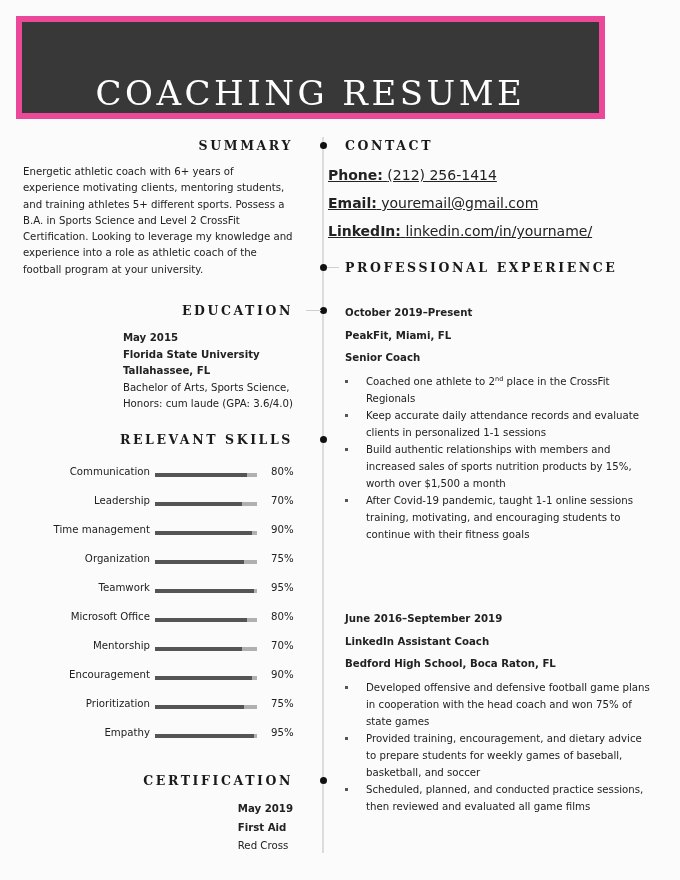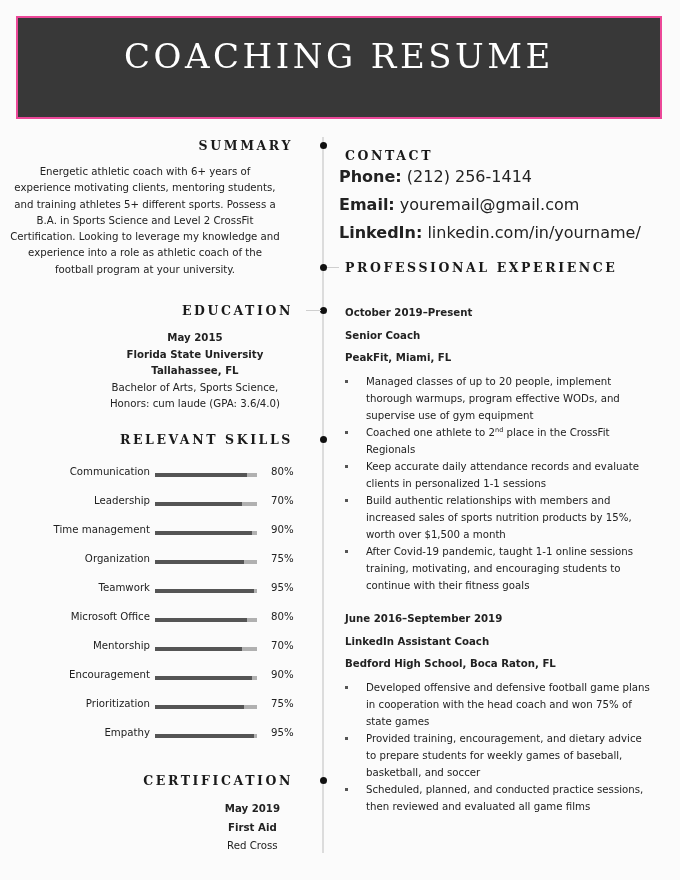--- a/index.html
+++ b/index.html
@@ -1,22 +1,22 @@
 <!DOCTYPE html>
 <html><head>
 <meta charset="utf-8">
 <style>
   * { box-sizing: border-box; margin: 0; padding: 0; }
   html, body { width: 680px; height: 880px; background: #fbfbfb; overflow: hidden; }
   body { position: relative; font-family: "DejaVu Sans", sans-serif; color: #222; }
 
   .header {
-    position: absolute; left: 16px; top: 16px; width: 646px; height: 103px;
-    background: #383838; border: 2px solid #ec4899;
-    display: flex; align-items: flex-start; justify-content: center;
+    position: absolute; left: 16px; top: 16px; width: 589px; height: 103px;
+    background: #383838; border: 6px solid #ec4899;
+    display: flex; align-items: flex-end; justify-content: center;
   }
   .header h1 {
     margin-top: 18px;
     font-family: "DejaVu Serif", serif; font-weight: normal;
     color: #ffffff; font-size: 34px; letter-spacing: 3.5px;
   }
 
   .timeline {
     position: absolute; left: 322px; top: 137px; width: 2px; height: 716px;
     background: #dcdcdc;
@@ -28,38 +28,38 @@
   .connector { position: absolute; height: 1px; background: #cfcfcf; }
 
   .sec-title {
     position: absolute; font-family: "DejaVu Serif", serif; font-weight: bold;
     font-size: 12.5px; letter-spacing: 2.6px; color: #1a1a1a;
   }
   .left-title { right: 387px; }
   .right-title { left: 345px; }
 
   .left-block {
-    position: absolute; right: 400px; text-align: center;
+    position: absolute; right: 387px; text-align: left;
     font-size: 10.2px; line-height: 16.3px; color: #222;
   }
   .summary-text { width: 270px; top: 164px; }
   .edu { top: 330px; line-height: 16.5px; }
   .bold { font-weight: bold; }
   .ital { }
 
   .skills { position: absolute; left: 30px; top: 466px; width: 270px; }
   .skill-row { position: relative; height: 29px; }
   .skill-name { position: absolute; right: 150px; top: 0; font-size: 10.2px; white-space: nowrap; text-align: right; }
   .skill-bar { position: absolute; left: 125px; top: 7px; width: 102px; height: 4px; background: #b0b0b0; }
   .skill-fill { height: 100%; background: #555; }
   .skill-pct { position: absolute; left: 241px; top: 0; font-size: 10.2px; }
 
   .cert { top: 800px; line-height: 18.5px; }
 
-  .contact { position: absolute; left: 339px; font-size: 16px; color: #222; }
+  .contact { position: absolute; left: 328px; font-size: 14px; color: #222; text-decoration: underline; }
   .contact .lbl { font-weight: bold; }
 
   .job { position: absolute; left: 345px; width: 305px; font-size: 10.2px; color: #222; }
   .job-line { font-weight: bold; height: 22.5px; line-height: 16px; }
   .bullets { list-style: none; margin-top: 0; }
   .bullets li { position: relative; padding-left: 21px; line-height: 17px; }
   .bullets li::before {
     content: ""; position: absolute; left: 0; top: 7px; width: 3px; height: 3px; background: #555;
   }
   sup { font-size: 6.5px; vertical-align: super; line-height: 0; }
@@ -166,42 +166,41 @@
     </div>
   </div>
 
 <div class="sec-title left-title" style="top:773px">CERTIFICATION</div>
 <div class="left-block cert">
   <div class="bold">May 2019</div>
   <div class="bold">First Aid</div>
   <div>Red Cross</div>
 </div>
 
-<div class="sec-title right-title" style="top:148px">CONTACT</div>
+<div class="sec-title right-title" style="top:138px">CONTACT</div>
 <div class="contact" style="top:167px">
   <span class="lbl">Phone:</span>
   <span>(212) 256-1414</span>
 </div>
 <div class="contact" style="top:195px">
   <span class="lbl">Email:</span>
   <span>youremail@gmail.com</span>
 </div>
 <div class="contact" style="top:223px">
   <span class="lbl">LinkedIn:</span>
   <span>linkedin.com/in/yourname/</span>
 </div>
 
 <div class="sec-title right-title" style="top:260px">PROFESSIONAL EXPERIENCE</div>
 
 <div class="job" style="top:305px">
   <div class="job-line">October 2019–Present</div>
+  <div class="job-line">PeakFit, Miami, FL</div>
   <div class="job-line">Senior Coach</div>
-  <div class="job-line">PeakFit, Miami, FL</div>
   <ul class="bullets">
-    <li>Managed classes of up to 20 people, implement thorough warmups, program effective WODs, and supervise use of gym equipment</li>
     <li id="bullet-2nd">Coached one athlete to 2<sup>nd</sup> place in the CrossFit Regionals</li>
     <li>Keep accurate daily attendance records and evaluate clients in personalized 1-1 sessions</li>
     <li>Build authentic relationships with members and increased sales of sports nutrition products by 15%, worth over $1,500 a month</li>
     <li>After Covid-19 pandemic, taught 1-1 online sessions training, motivating, and encouraging students to continue with their fitness goals</li>
   </ul>
 </div>
 
 <div class="job" style="top:611px">
   <div class="job-line">June 2016–September 2019</div>
   <div class="job-line">LinkedIn Assistant Coach</div>

